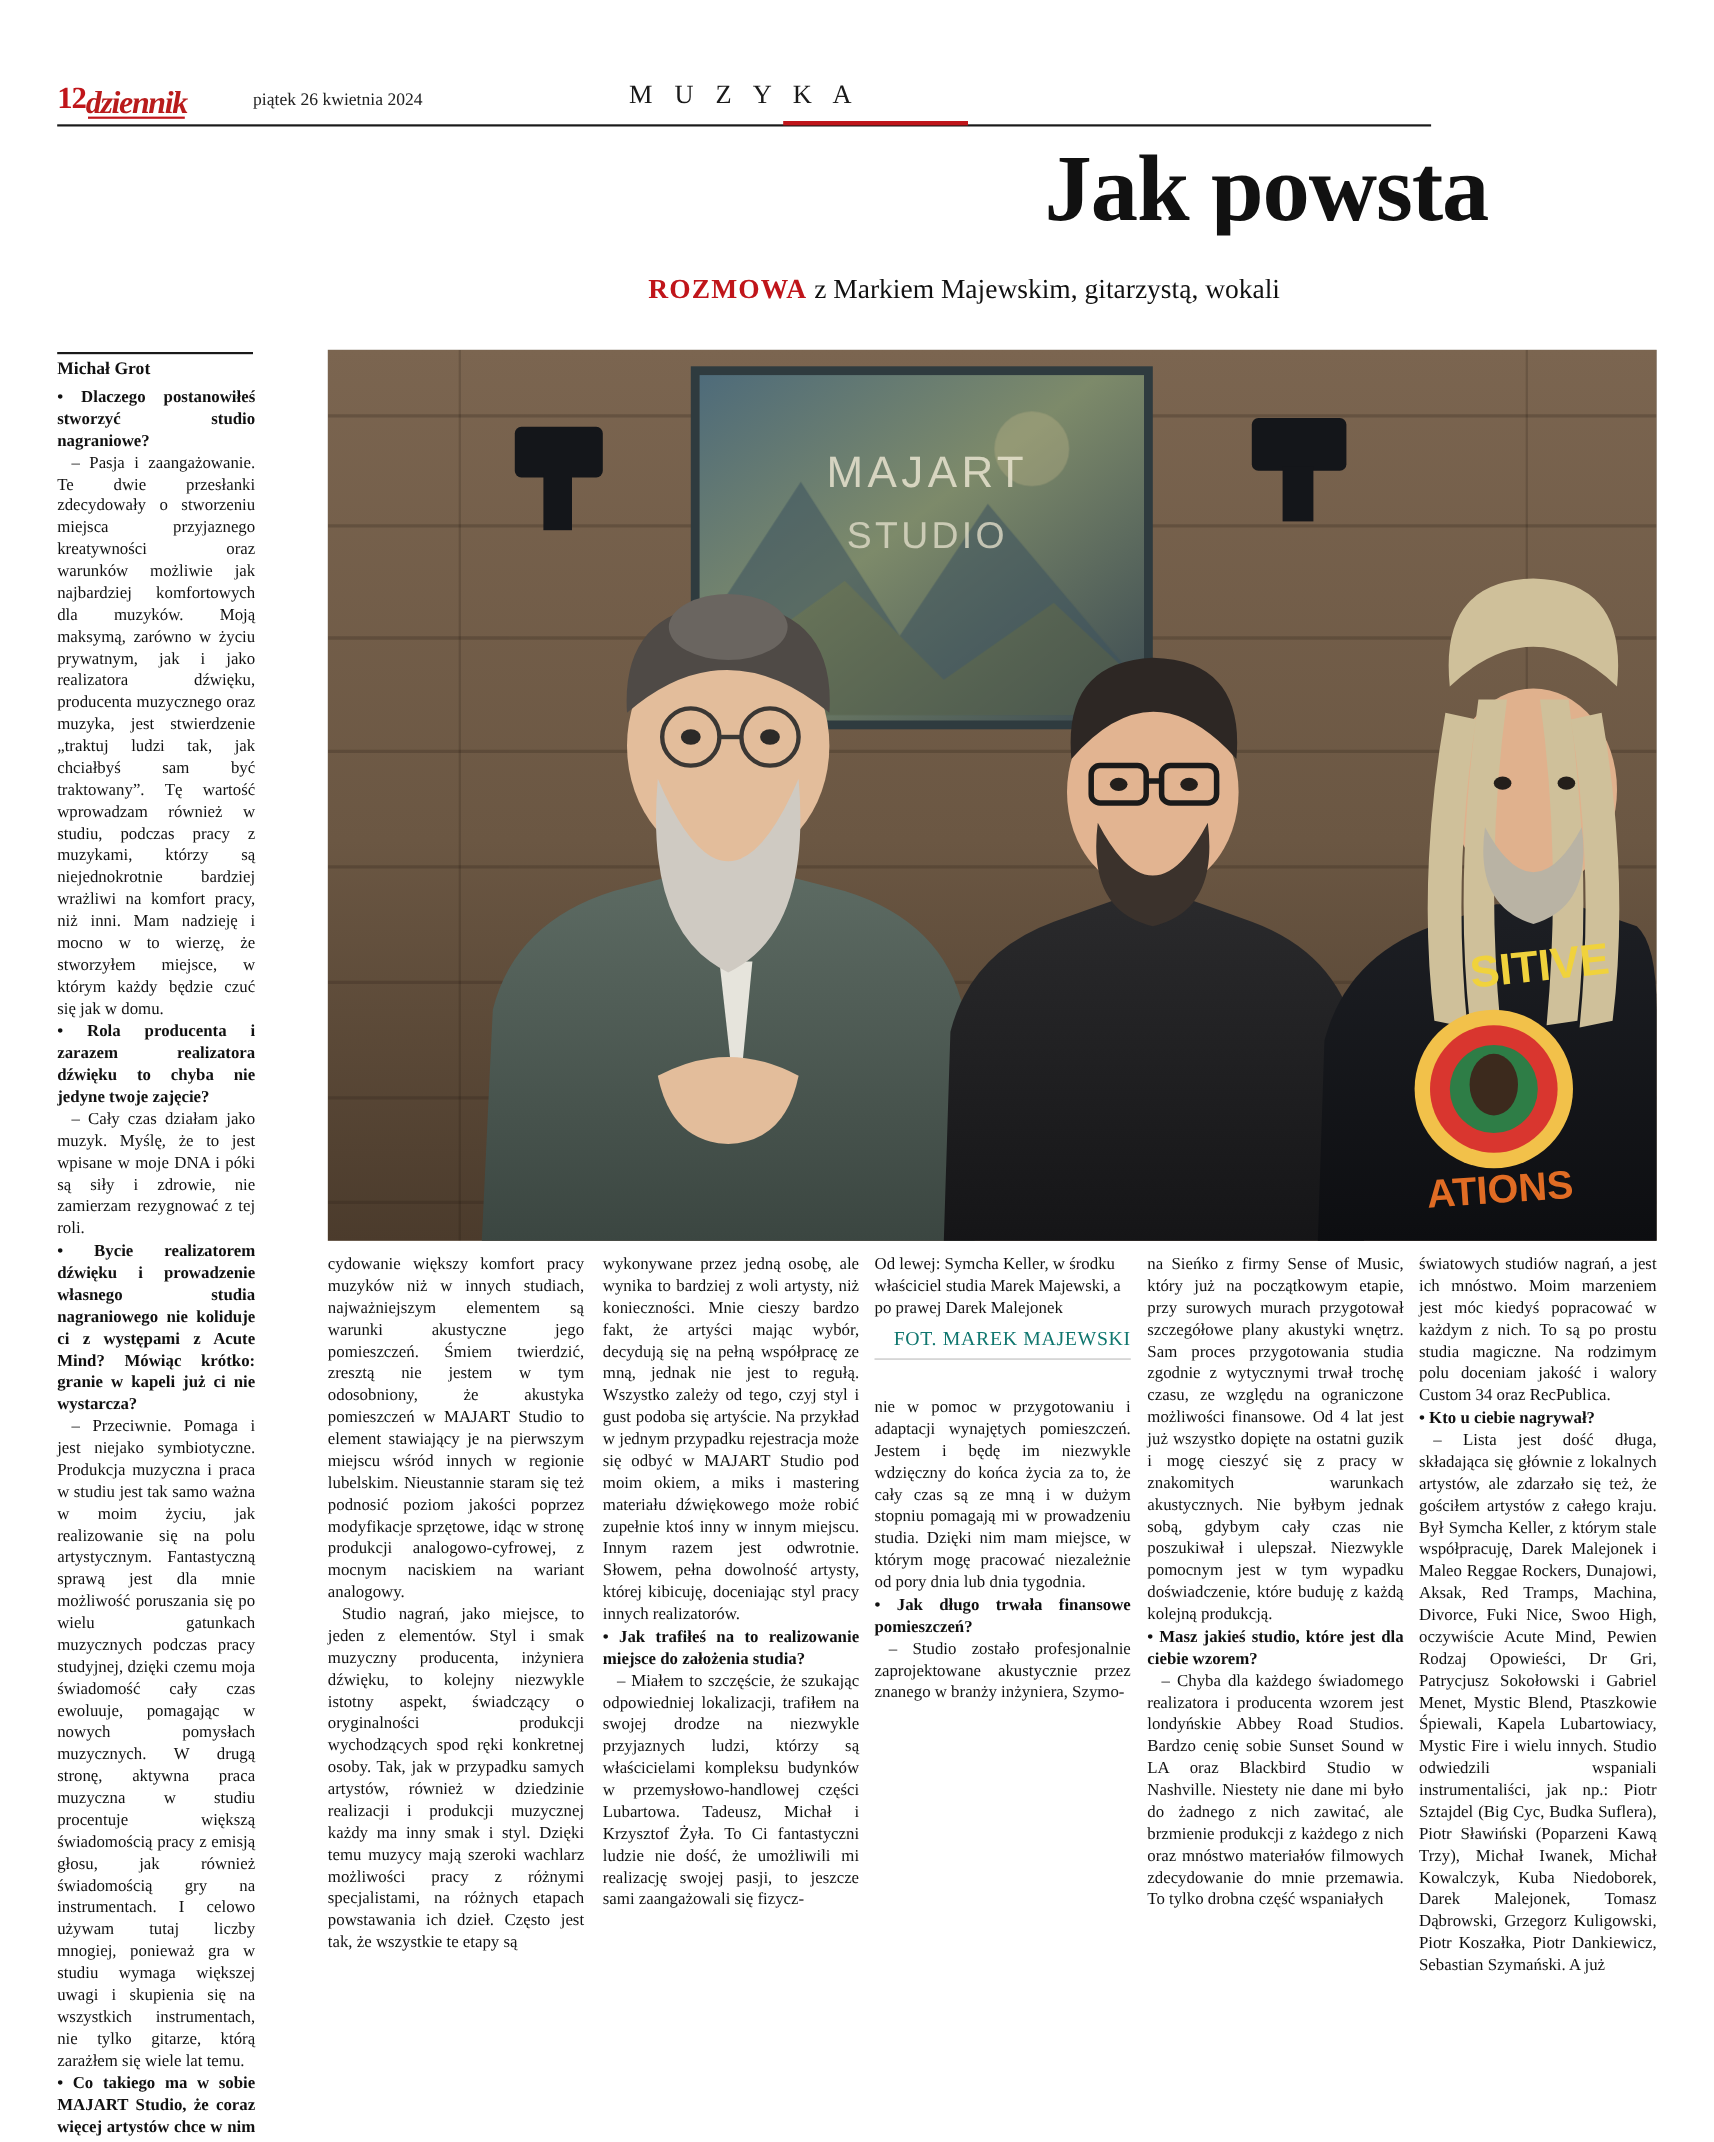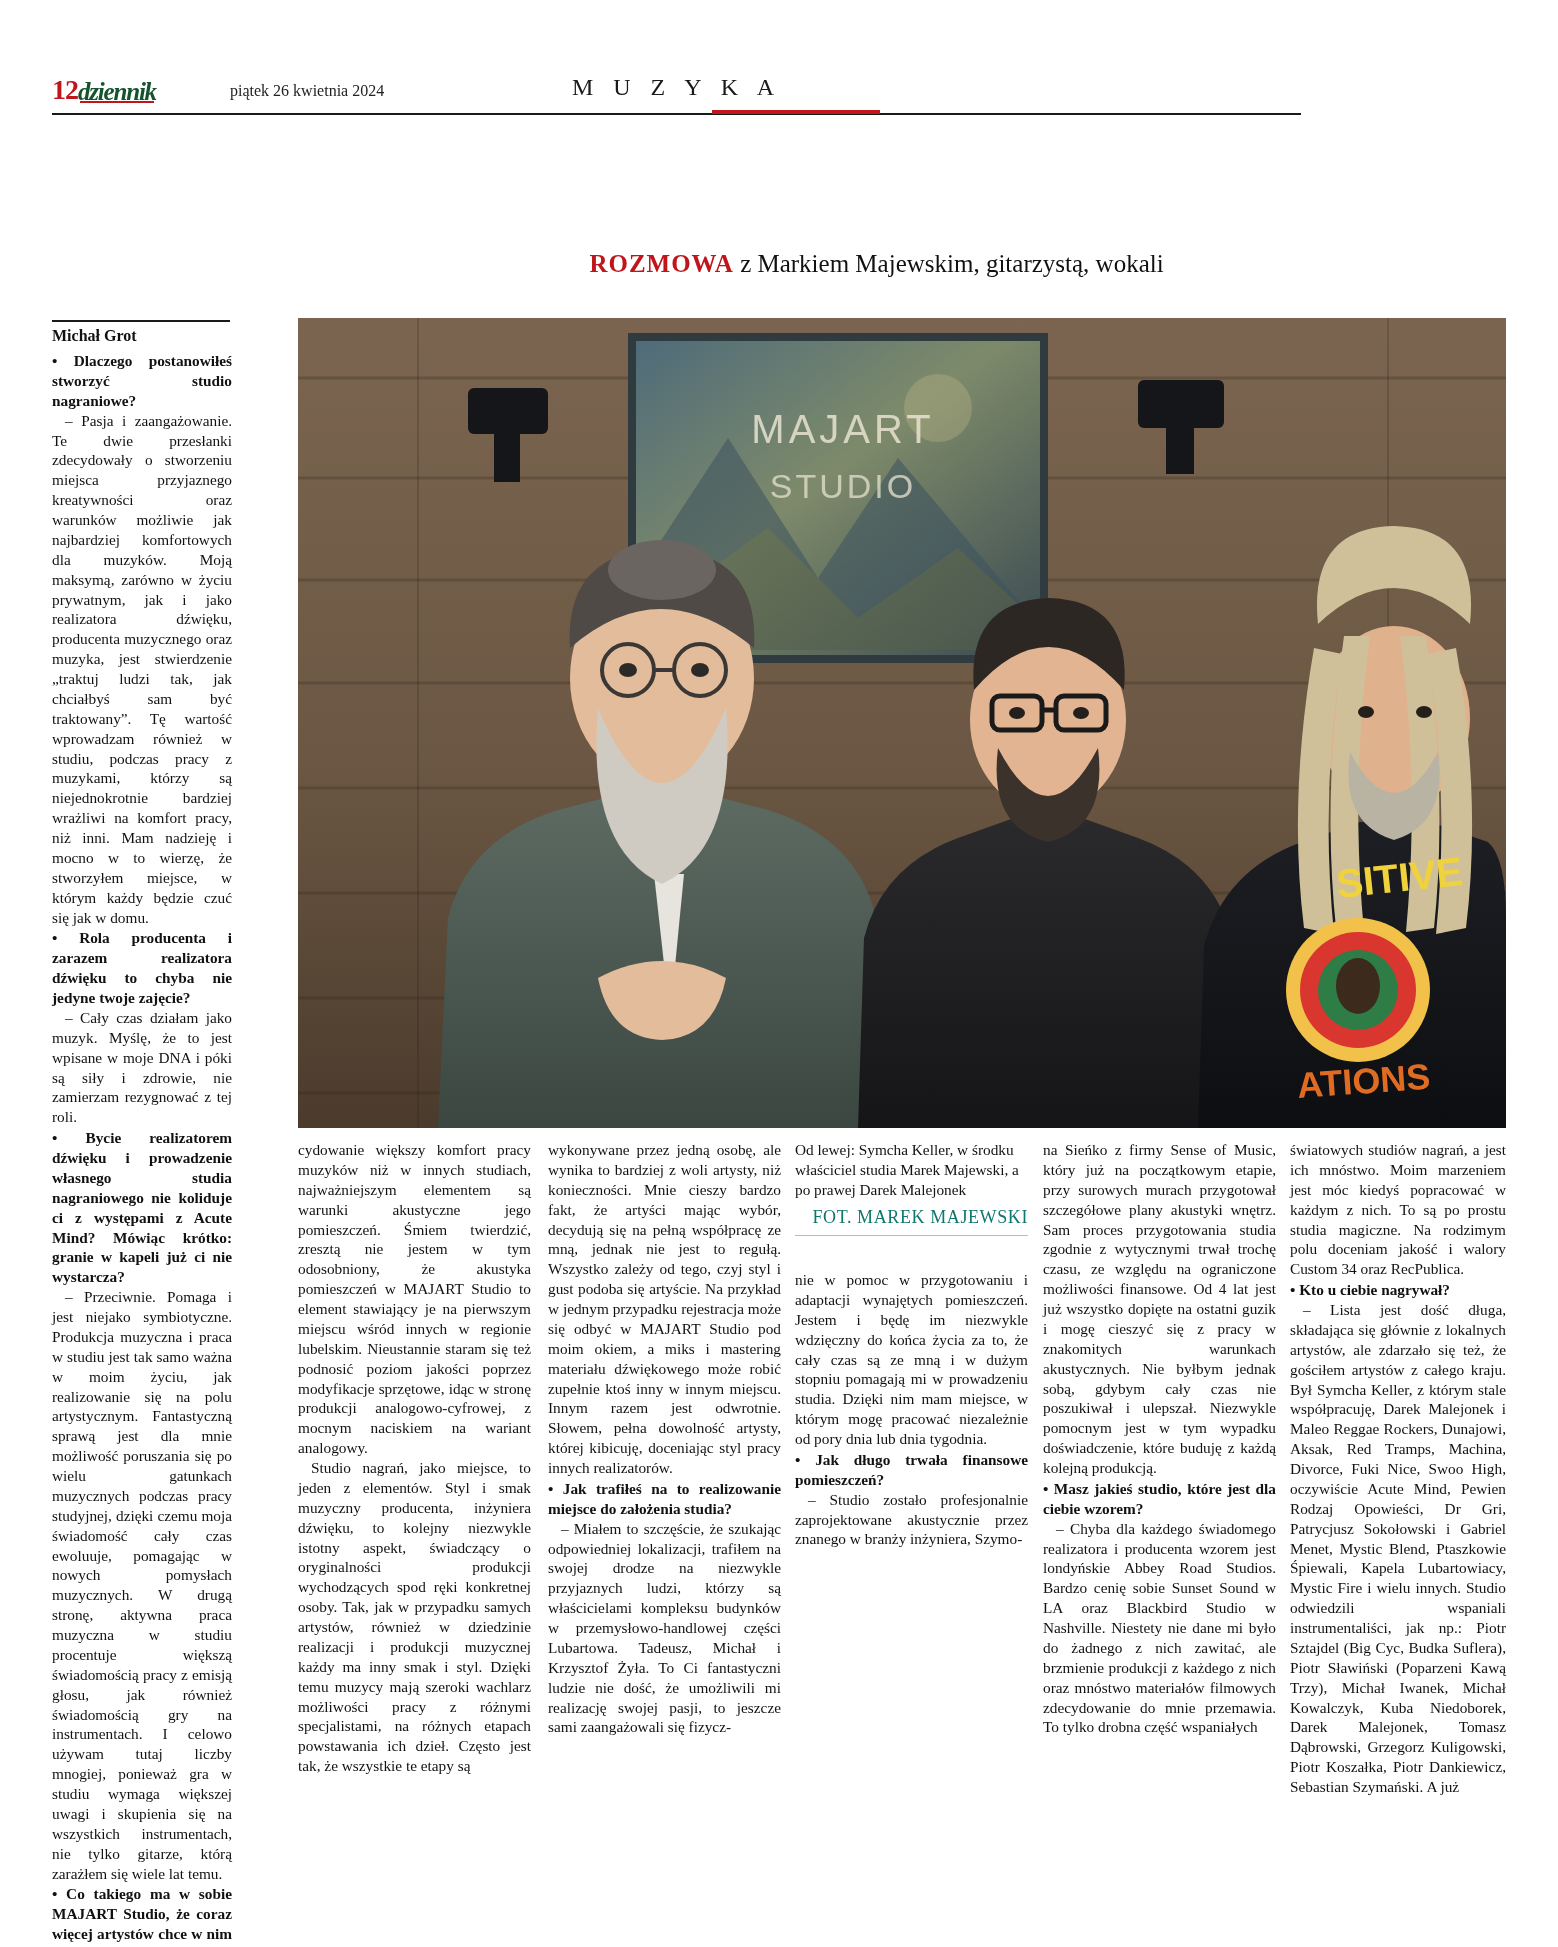--- a/index.html
+++ b/index.html
@@ -34,24 +34,24 @@
     font-family: "Liberation Serif", serif;
     font-size: 28px;
     font-weight: bold;
     color: #c0151a;
     letter-spacing: -1px;
   }
   .paper-name {
     position: absolute;
     left: 26px; top: 0px;
     font-family: "Liberation Serif", serif;
-    font-size: 25px;
+    font-size: 29px;
     font-weight: bold;
     font-style: italic;
-    color: #14532d;
+    color: #b91c1c;
     letter-spacing: -1.2px;
   }
   .paper-name::after{
     content:"";
     position:absolute;
     left:2px; right:2px; bottom:3px;
     height:2px; background:#c0151a;
   }
   .issue-date {
     position: absolute;
@@ -206,20 +206,21 @@
 
   <div class="masthead">
     <span class="folio">12</span>
     <span class="paper-name">dziennik</span>
     <span class="issue-date">piątek 26 kwietnia 2024</span>
     <span class="section-title">M U Z Y K A</span>
   </div>
   <div class="masthead-rule"></div>
   <div class="masthead-rule-red"></div>
 
+  <div class="headline">Jak powsta</div>
 
   <div class="standfirst">
     <span class="rozmowa">ROZMOWA</span><span> z Markiem Majewskim, gitarzystą, wokali</span>
   </div>
 
   <div class="byline-wrap">
     <div class="byline-rule"></div>
     <div class="byline">Michał Grot</div>
   </div>
 

